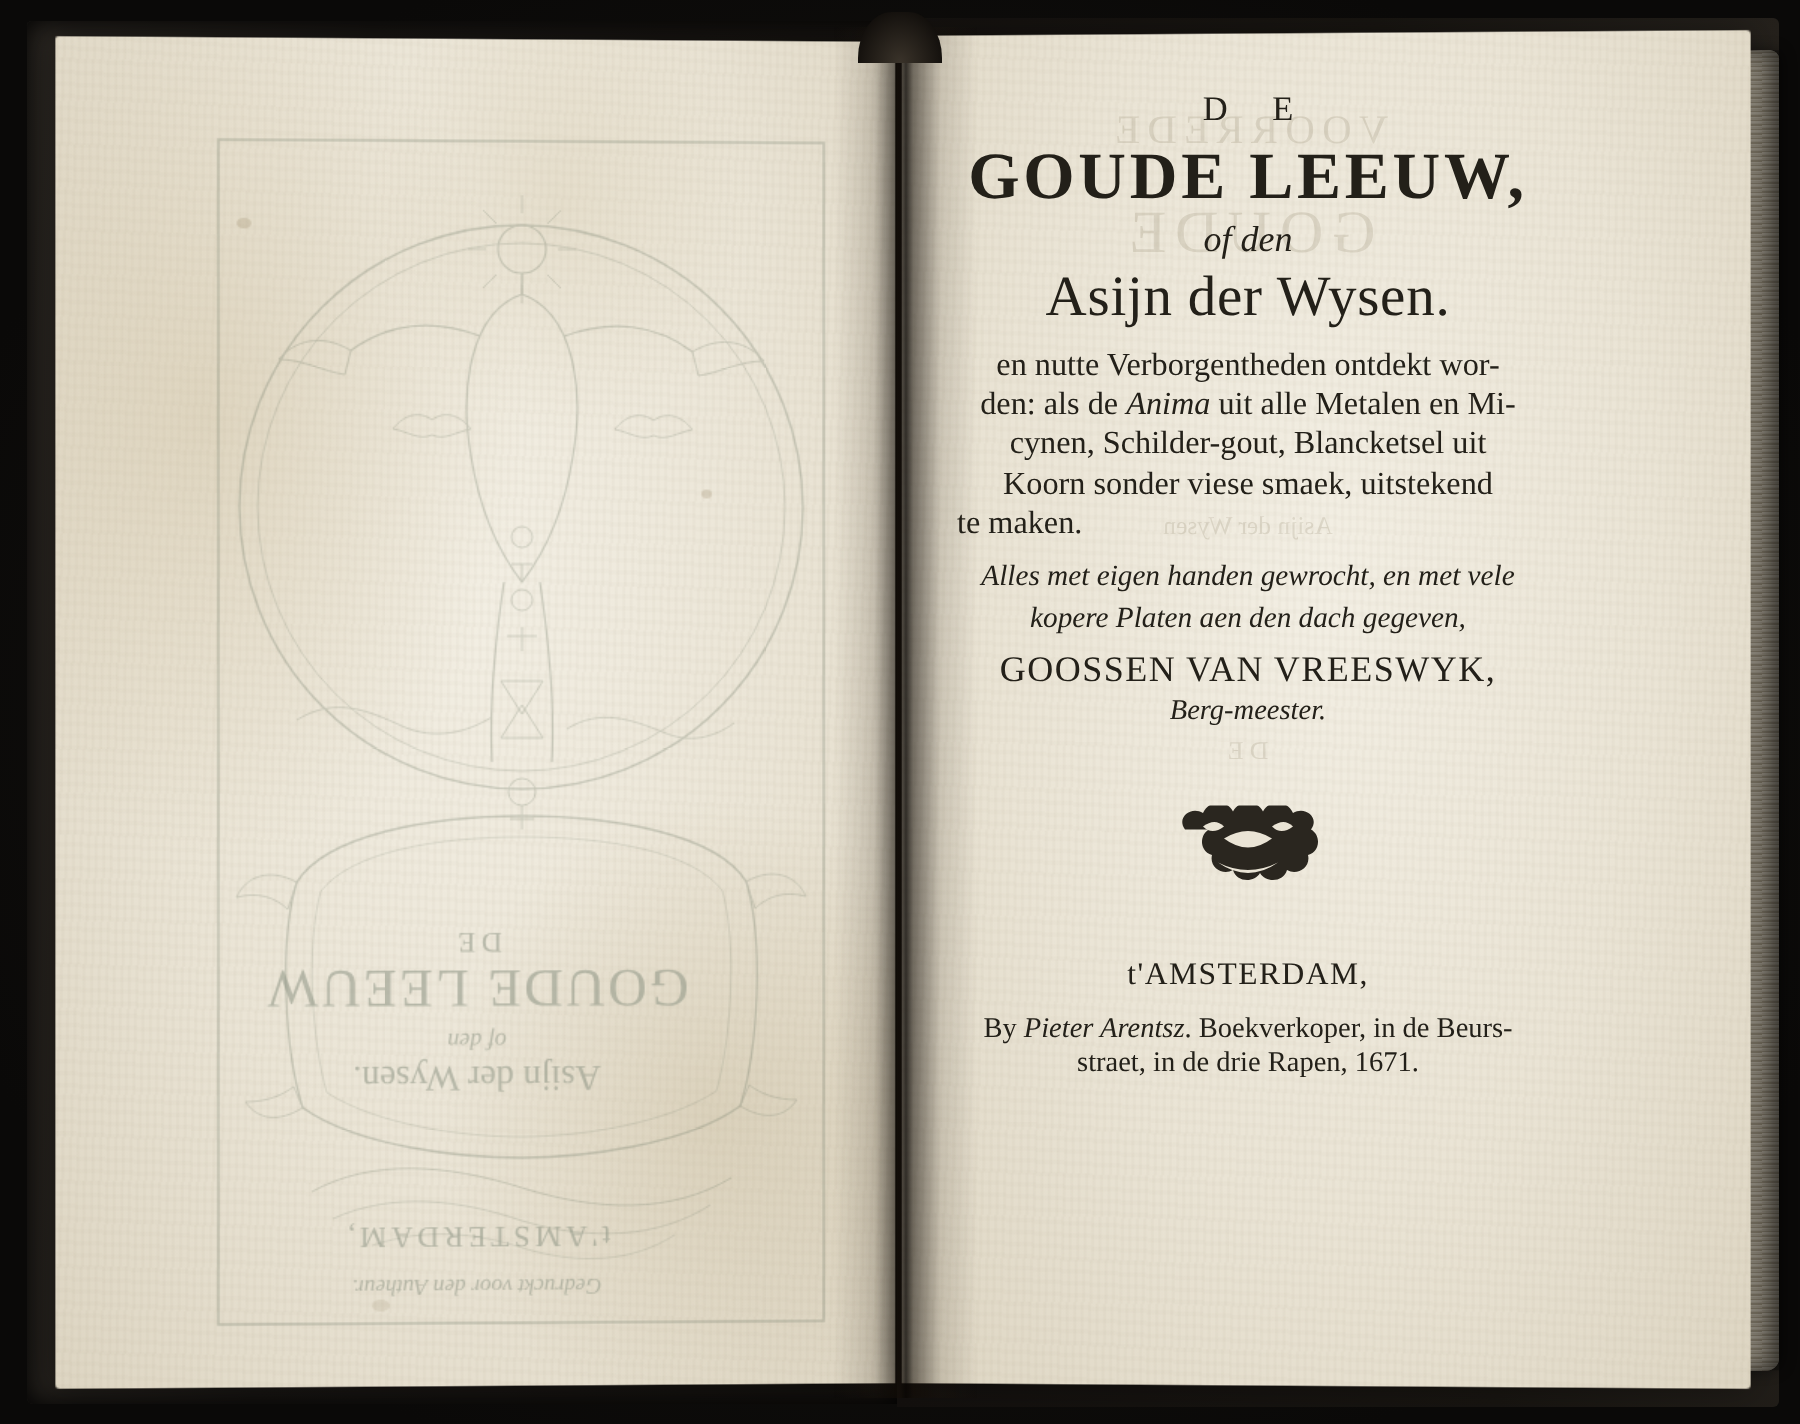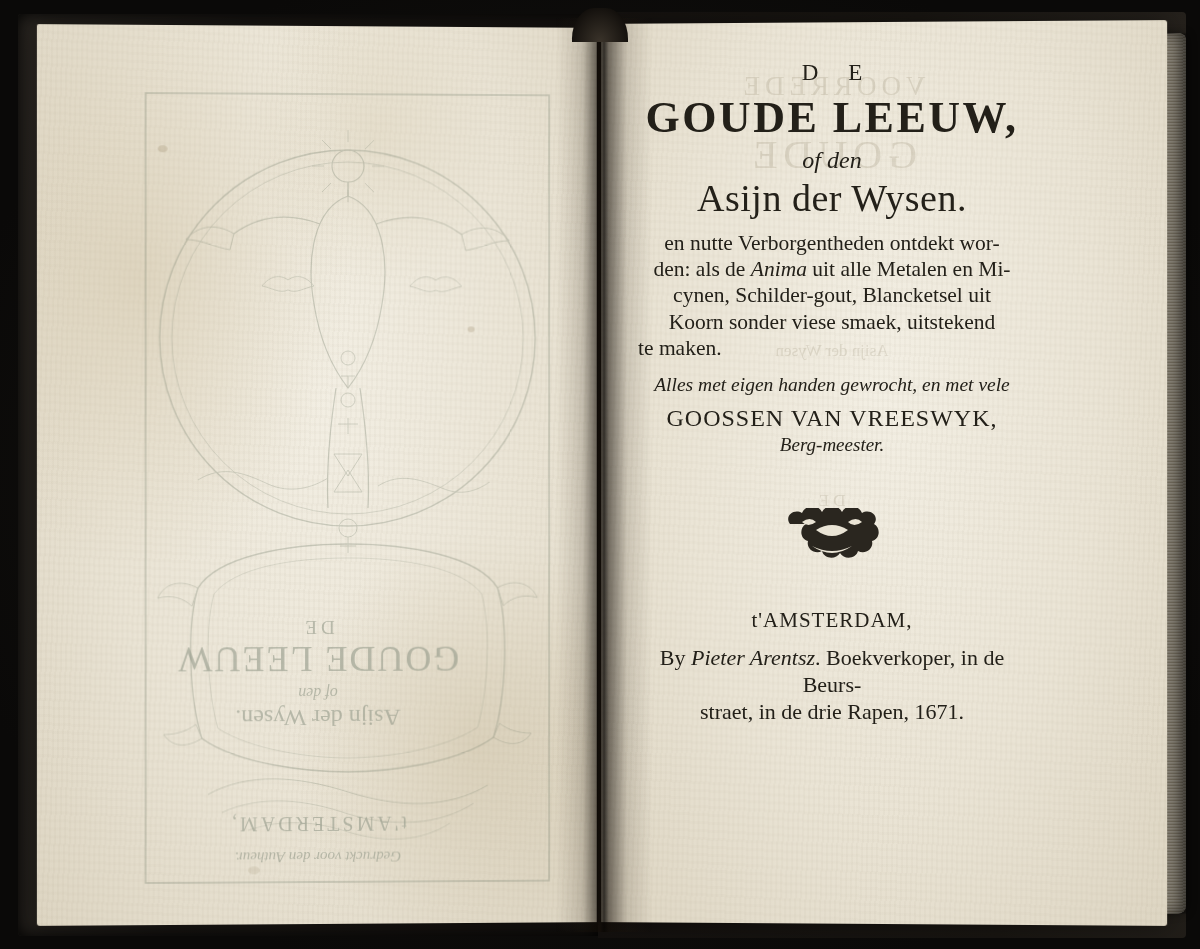--- a/index.html
+++ b/index.html
@@ -223,21 +223,21 @@
     width: 120px; height: 54px;
     color: #2a261f;
   }
   .ornament svg { width: 100%; height: 100%; display: block; }
   .line-city {
     font-size: 21px;
     letter-spacing: 1px;
     margin-bottom: 12px;
   }
   .imprint {
-    font-size: 22px;
+    font-size: 19px;
     line-height: 1.22;
   }
   .imprint i { font-style: italic; }
 
   
   .fox {
     position: absolute;
     border-radius: 50%;
     background: rgba(120,98,60,.18);
     pointer-events: none;
@@ -352,20 +352,21 @@
       <div>en nutte Verborgentheden ontdekt wor-</div>
       <div>
         <span>den: als de </span><i>Anima</i><span> uit alle Metalen en Mi-</span>
       </div>
       <div>cynen, Schilder-gout, Blancketsel uit</div>
       <div>Koorn sonder viese smaek, uitstekend</div>
       <div style="text-align:left; padding-left:4px;">te maken.</div>
     </div>
 
     <div class="line-alles">Alles met eigen handen gewrocht, en met vele</div>
+    <div class="line-alles" style="margin-top:-4px;">kopere Platen aen den dach gegeven,</div>
 
     <div class="line-author">GOOSSEN VAN VREESWYK,</div>
     <div class="line-berg">Berg-meester.</div>
 
     <div class="ornament">
       <svg viewBox="0 0 120 54" fill="currentColor">
         <path d="M18 16 c -6 -8 4 -16 12 -11 c 4 -9 16 -9 20 -1 c 4 -8 16 -8 20 0
                  c 4 -8 16 -8 20 1 c 8 -5 18 3 12 11 c 7 4 6 15 -2 17 c 2 8 -7 14 -14 10
                  c -2 8 -14 9 -18 2 c -4 7 -16 6 -18 -2 c -7 4 -16 -2 -14 -10 c -8 -2 -9 -13 -2 -17 Z"></path>
         <path d="M44 22 q 16 -10 32 0 q -16 12 -32 0 Z" fill="#eae4d5"></path>

